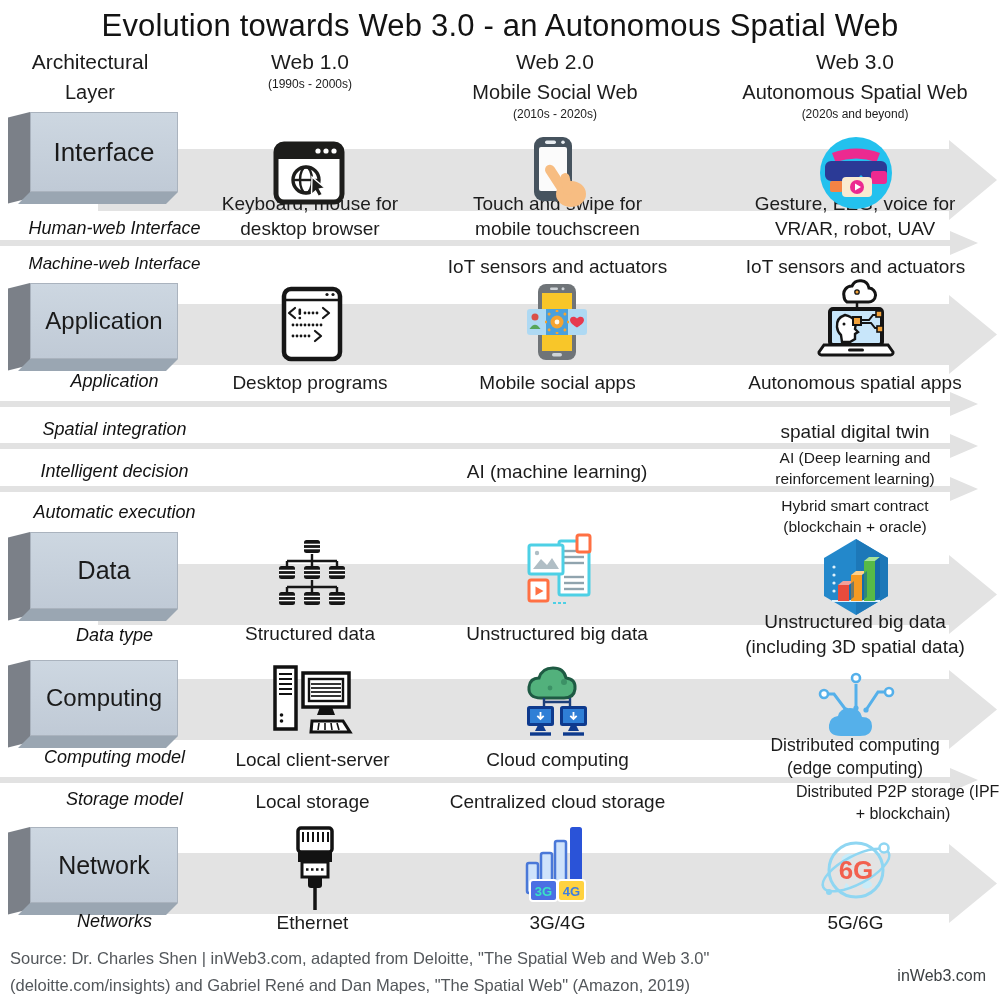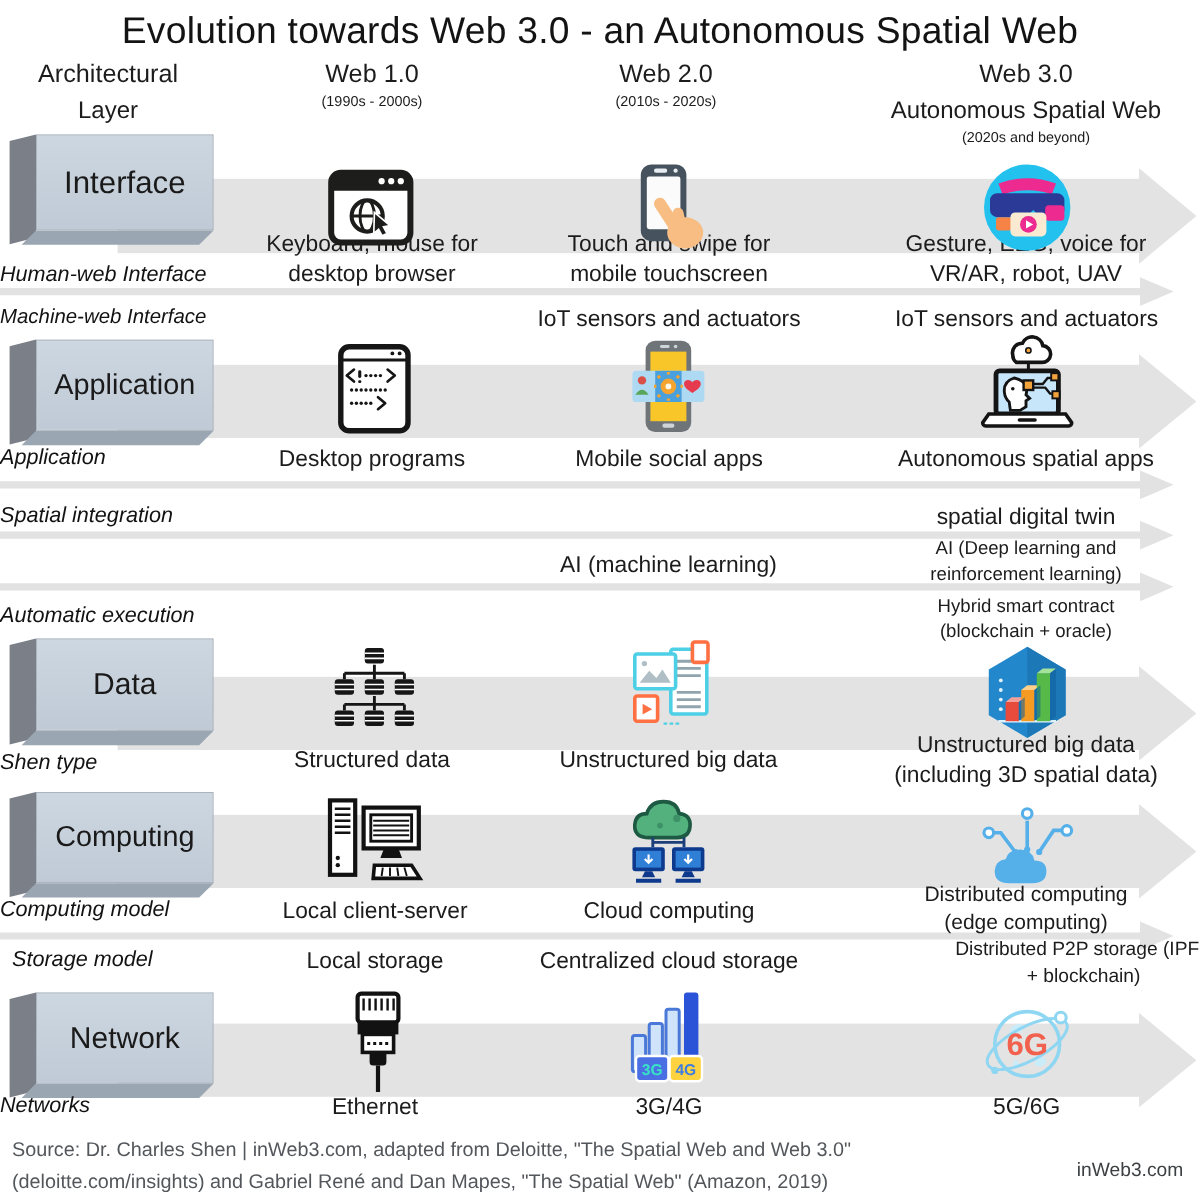--- a/index.html
+++ b/index.html
@@ -22,22 +22,22 @@
   .box3d  { position:absolute; left:8px; width:176px; z-index:2; }
   .b-side { position:absolute; left:0; top:0; width:22px; background:#7b8088;
             transform:skewY(-14deg); transform-origin:100% 0; }
   .b-bot  { position:absolute; left:22px; width:148px; height:12px; background:#9aa6b2;
             transform:skewX(-45deg); transform-origin:0 0; }
   .b-face { position:absolute; left:22px; top:0; width:148px; box-sizing:border-box;
             background:linear-gradient(180deg,#cdd7e1,#c0cad6); border:1px solid #aab3be;
             display:flex; align-items:center; justify-content:center;
             font-size:26px; color:#1a1a1a; }
 
-  .rowlab { position:absolute; left:0; width:195px; text-align:left; font-style:italic;
-            font-size:18px; color:#121212; z-index:3; }
+  .rowlab { position:absolute; left:0; width:195px; text-align:center; font-style:italic;
+            font-size:18px; color:#121212; z-index:3;padding-left:17px; }
   .rowlab.f17 { font-size:17px; }
 
   .cell { position:absolute; text-align:center; font-size:19px; line-height:25px;
           color:#1c1c1c; z-index:3; }
   .cell.sm   { font-size:15.5px; line-height:21px; }
   .cell.md17 { font-size:17.5px; line-height:23px; }
   .cell.md16 { font-size:16px;   line-height:22px; }
 
   .icon { position:absolute; z-index:3; line-height:0; }
   .icon svg text { font-family:"Liberation Sans", sans-serif; }
@@ -56,20 +56,21 @@
   <div class="colhead" style="left:5px; top:50px; width:170px;">
     <div class="h-main">Architectural</div>
     <div class="h-sub">Layer</div>
   </div>
   <div class="colhead" style="left:200px; top:50px; width:220px;">
     <div class="h-main">Web 1.0</div>
     <div class="h-era">(1990s - 2000s)</div>
   </div>
   <div class="colhead" style="left:420px; top:50px; width:270px;">
     <div class="h-main">Web 2.0</div>
+    <div class="h-sub">Mobile Social Web</div>
     <div class="h-era">(2010s - 2020s)</div>
   </div>
   <div class="colhead" style="left:700px; top:50px; width:310px;">
     <div class="h-main">Web 3.0</div>
     <div class="h-sub">Autonomous Spatial Web</div>
     <div class="h-era">(2020s and beyond)</div>
   </div>
 
   <div class="band" style="top:149px; height:62px;"></div>
   <div class="bhead" style="top:140px; height:80px;"></div>
@@ -126,22 +127,23 @@
   <div class="box3d" style="top:827px; height:92px;">
     <div class="b-side" style="height:82px;"></div>
     <div class="b-bot" style="top:76px;"></div>
     <div class="b-face" style="height:76px; font-size:25px;">Network</div>
   </div>
 
   <div class="rowlab" style="top:218px;">Human-web Interface</div>
   <div class="rowlab f17" style="top:254px;">Machine-web Interface</div>
   <div class="rowlab" style="top:371px;">Application</div>
   <div class="rowlab" style="top:419px;">Spatial integration</div>
+  <div class="rowlab" style="top:461px;">Intelligent decision</div>
   <div class="rowlab" style="top:502px;">Automatic execution</div>
-  <div class="rowlab" style="top:625px;">Shen type</div>
+  <div class="rowlab" style="top:625px;">Data type</div>
   <div class="rowlab" style="top:747px;">Computing model</div>
   <div class="rowlab" style="top:789px; left:10px;">Storage model</div>
   <div class="rowlab" style="top:911px;">Networks</div>
 
   <div class="cell" style="left:200px; top:191px; width:220px;">Keyboard, mouse for desktop browser</div>
   <div class="cell" style="left:450px; top:191px; width:215px;">Touch and swipe for mobile touchscreen</div>
   <div class="cell" style="left:735px; top:191px; width:240px;">Gesture, EEG, voice for VR/AR, robot, UAV</div>
   <div class="cell" style="left:425px; top:254px; width:265px;">IoT sensors and actuators</div>
   <div class="cell" style="left:723px; top:254px; width:265px;">IoT sensors and actuators</div>
   <div class="cell" style="left:205px; top:370px; width:210px;">Desktop programs</div>

